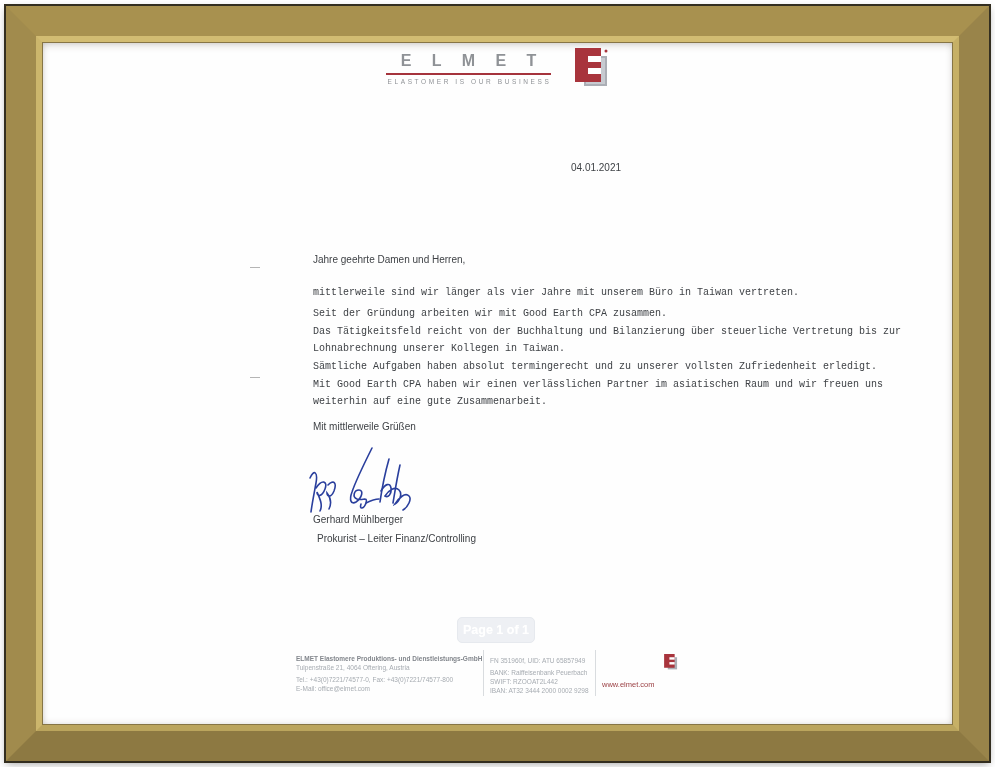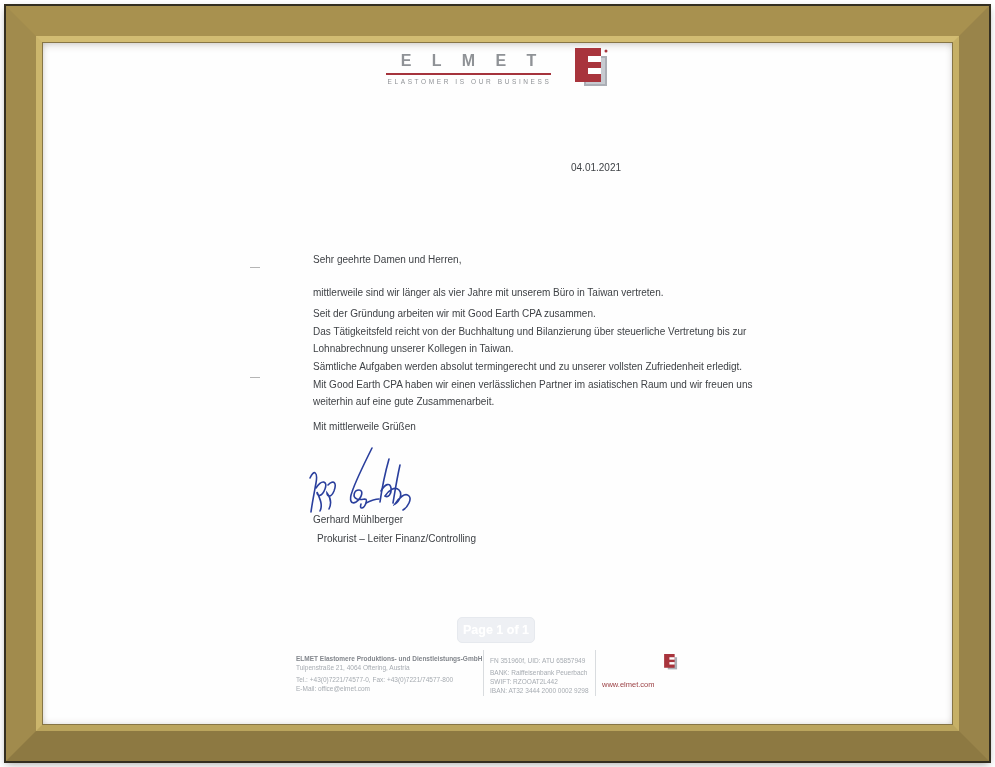--- a/index.html
+++ b/index.html
@@ -29,21 +29,21 @@
 
   
   .logo-wrap { position:absolute; top:6px; left:0; width:100%; display:flex; justify-content:center; align-items:flex-start; gap:24px; }
   .logo-text { text-align:center; padding-top:4px; }
   .logo-word { font-size:16px; font-weight:bold; letter-spacing:8px; color:#8f9296; padding-left:8px; }
   .logo-rule { height:2px; background:#a5333c; margin:3px 0 3px 0; }
   .logo-tag { font-size:6.5px; letter-spacing:2.6px; color:#8f9296; padding-left:2px; }
 
   
   .txt { position:absolute; color:#3f4246; font-size:10px; white-space:nowrap; }
-  .par div { line-height:17px; }
+  .par div { line-height:17px;font-family:Liberation Mono, monospace; }
   .date { left:529px; top:120px; }
   .fold { position:absolute; left:208px; width:10px; height:1px; background:#b5b5b5; }
 
   .sig { position:absolute; left:261px; top:404px; }
 
   
   .page-pill {
     position:absolute; left:415px; top:575px; width:78px; height:26px;
     background:#eef0f4; border:1px solid #e6e9ee; border-radius:5px;
     color:#ffffff; font-size:12.5px; font-weight:bold;
@@ -82,34 +82,34 @@
               <circle cx="31" cy="3" r="1.5" fill="#a8343c"></circle>
             </svg>
           </span>
         </div>
 
         <div class="txt date">04.01.2021</div>
 
         <div class="fold" style="top:225px"></div>
         <div class="fold" style="top:335px"></div>
 
-        <div class="txt" style="left:271px; top:212px">Sehr geehrte Damen und Herren,</div>
+        <div class="txt" style="left:271px; top:212px">Jahre geehrte Damen und Herren,</div>
 
         <div class="txt par" style="left:271px; top:242px">
           <div>mittlerweile sind wir länger als vier Jahre mit unserem Büro in Taiwan vertreten.</div>
         </div>
         <div class="txt par" style="left:271px; top:263px">
           <div>Seit der Gründung arbeiten wir mit Good Earth CPA zusammen.</div>
         </div>
         <div class="txt par" style="left:271px; top:281px">
           <div>Das Tätigkeitsfeld reicht von der Buchhaltung und Bilanzierung über steuerliche Vertretung bis zur</div>
           <div>Lohnabrechnung unserer Kollegen in Taiwan.</div>
         </div>
         <div class="txt par" style="left:271px; top:316px">
-          <div>Sämtliche Aufgaben werden absolut termingerecht und zu unserer vollsten Zufriedenheit erledigt.</div>
+          <div>Sämtliche Aufgaben haben absolut termingerecht und zu unserer vollsten Zufriedenheit erledigt.</div>
         </div>
         <div class="txt par" style="left:271px; top:334px">
           <div>Mit Good Earth CPA haben wir einen verlässlichen Partner im asiatischen Raum und wir freuen uns</div>
           <div>weiterhin auf eine gute Zusammenarbeit.</div>
         </div>
 
         <div class="txt" style="left:271px; top:379px">Mit mittlerweile Grüßen</div>
 
         <div class="sig">
           <svg width="118" height="70" viewBox="0 0 118 70" fill="none" stroke="#2a3f9d" stroke-width="1.6" stroke-linecap="round">

